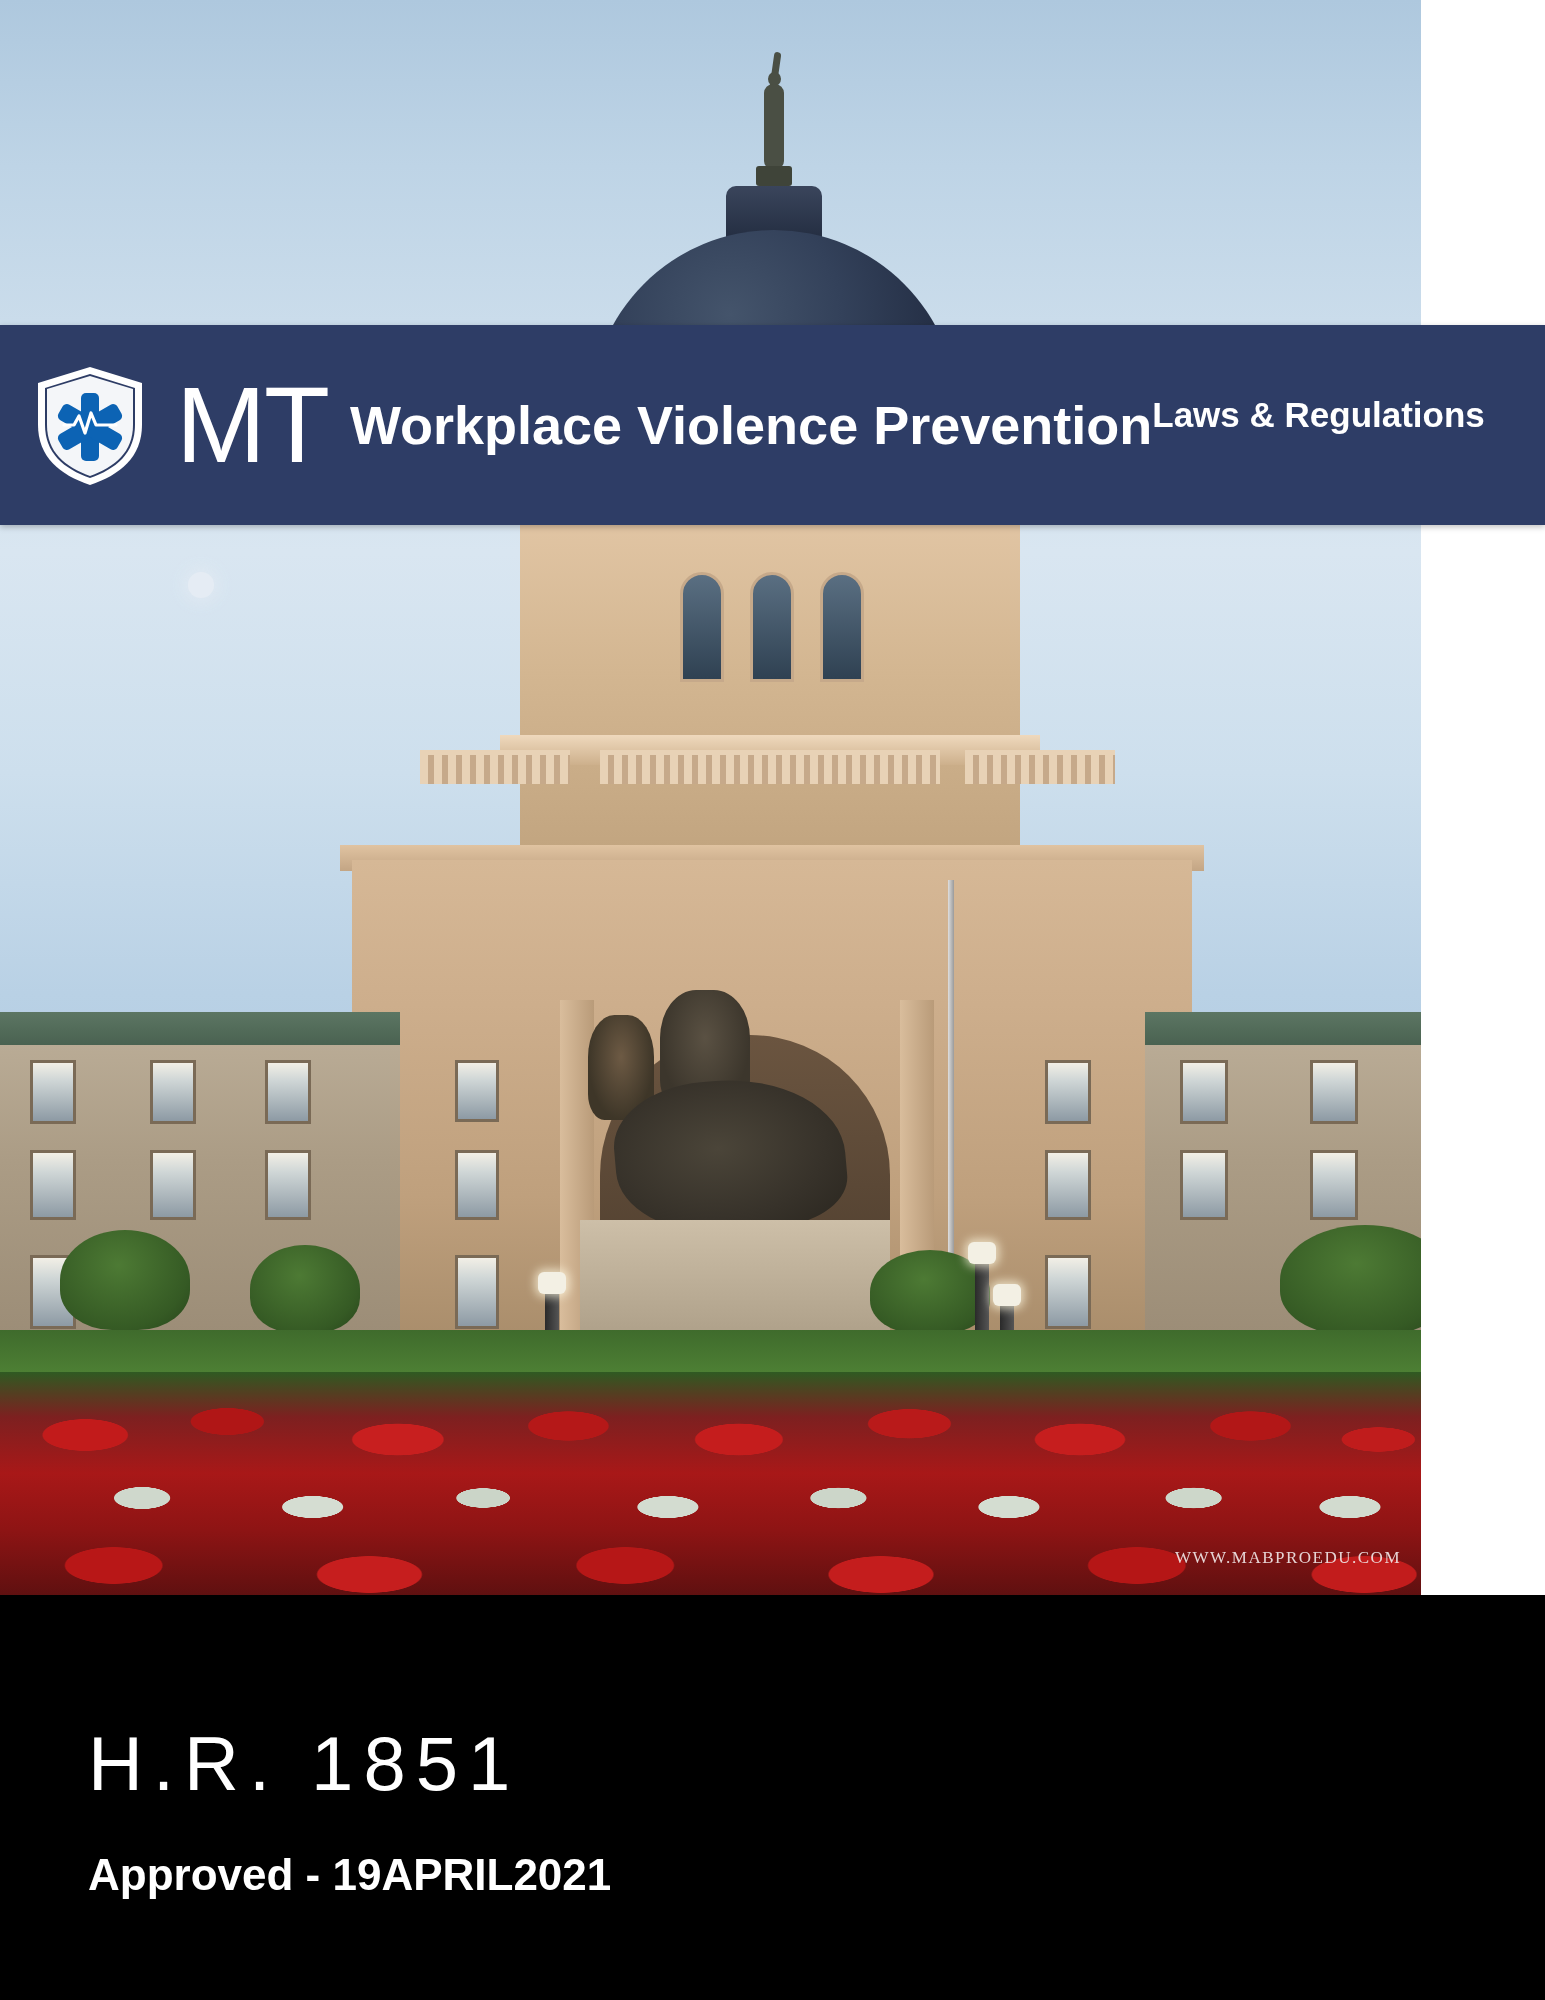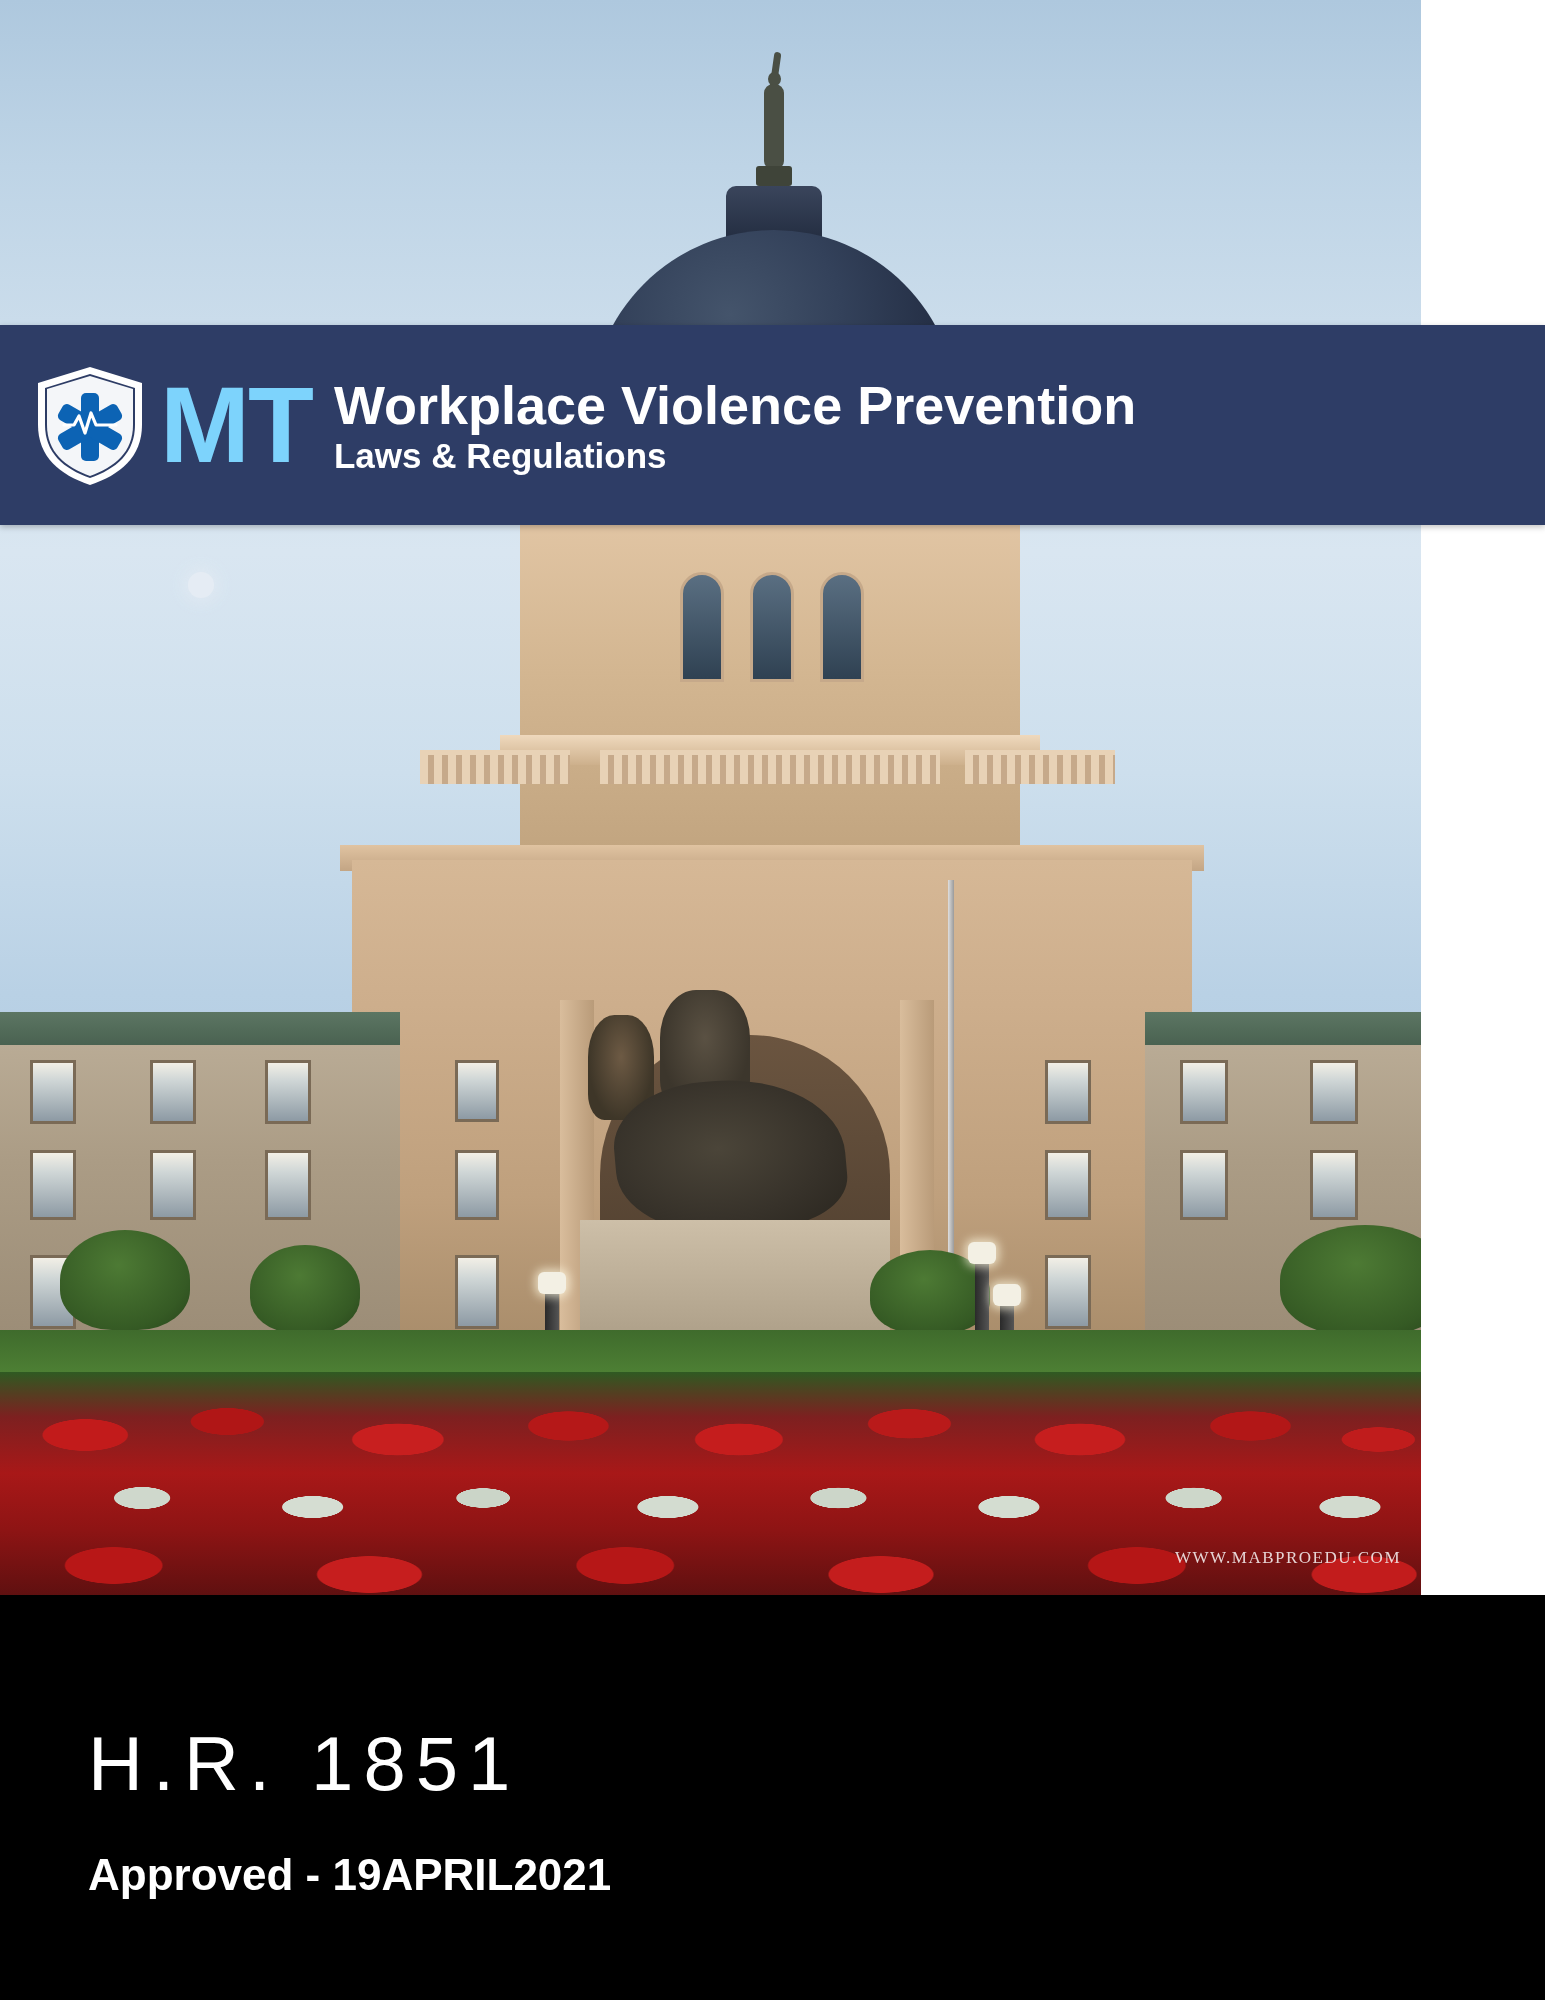--- a/index.html
+++ b/index.html
@@ -221,30 +221,31 @@
   .shield {
     position:relative;
     width:128px; height:128px;
     flex:0 0 auto;
     margin-right:6px;
   }
   .shield svg { display:block; width:128px; height:128px; }
 
   .state-abbrev {
     font-size:108px;
-    font-weight:bold;
-    color:#7dd3fc;
+    font-weight:normal;
+    color:#ffffff;
     letter-spacing:-2px;
     line-height:1;
     margin-right:22px;
     white-space:nowrap;
+    margin-left:16px;
   }
   .banner-titles {
     display:flex;
-    flex-direction:column;
+    flex-direction:row;
     justify-content:center;
   }
   .banner-line1 {
     font-size:54px;
     font-weight:600;
     color:#ffffff;
     line-height:1.12;
     white-space:nowrap;
   }
   .banner-line2 {

